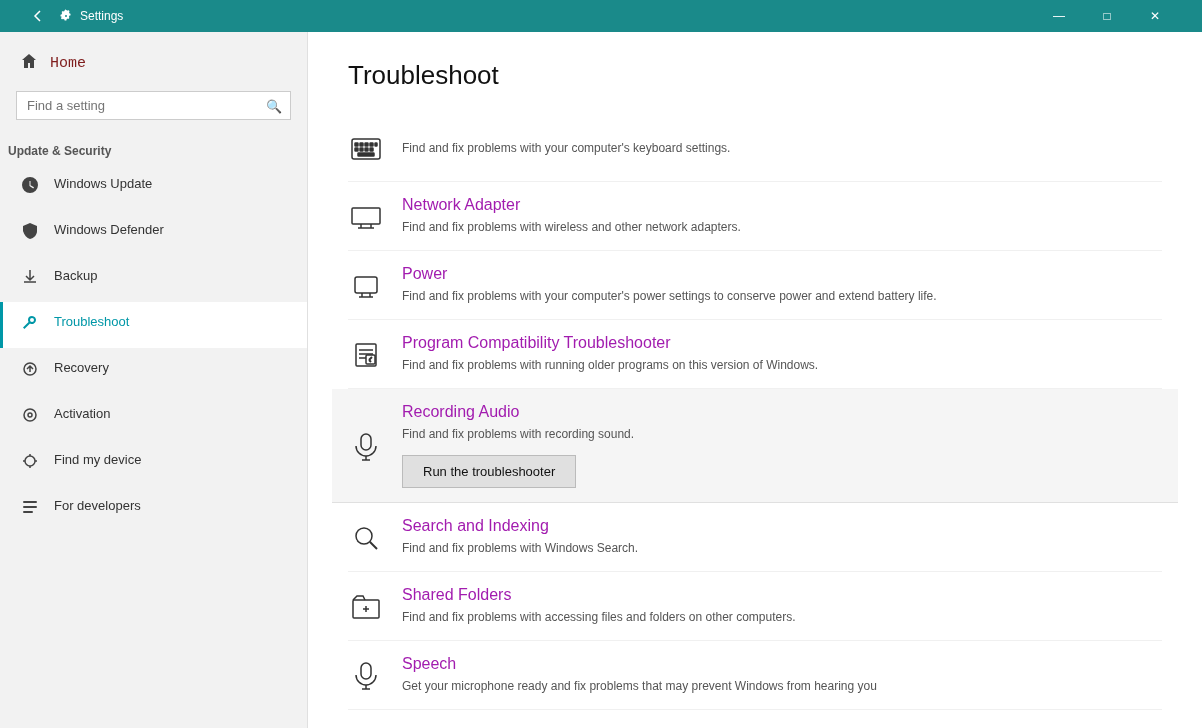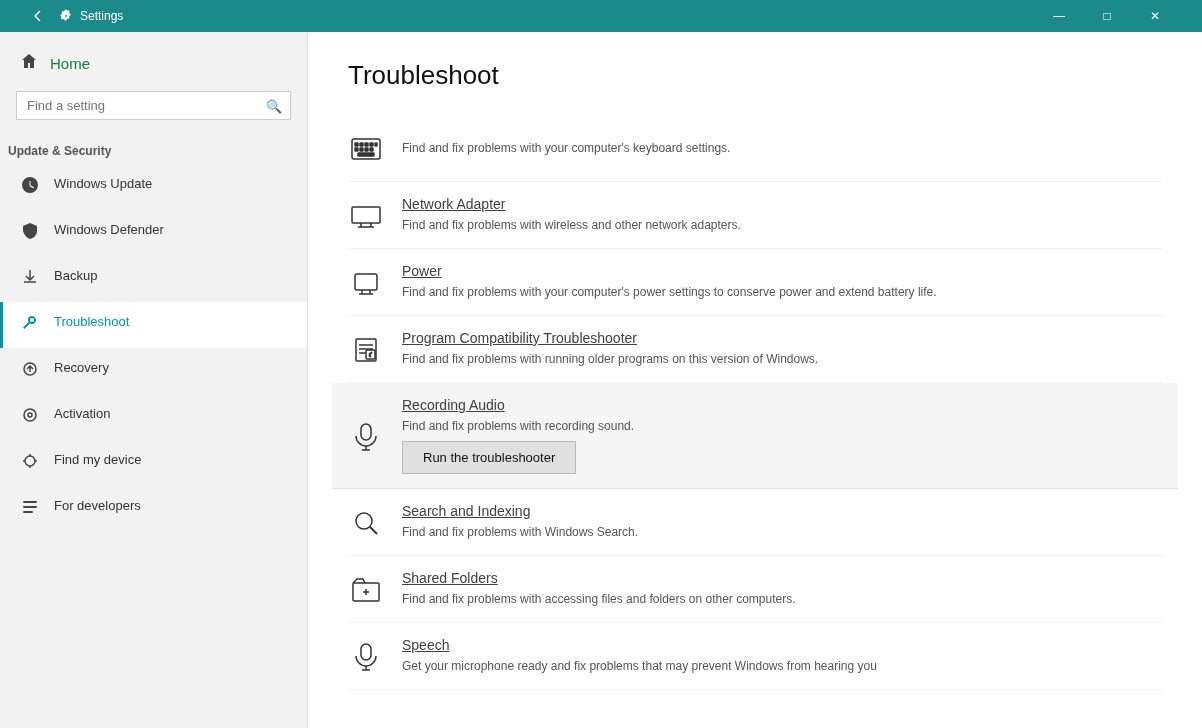--- a/index.html
+++ b/index.html
@@ -37,21 +37,21 @@
       width: 308px; background: #f2f2f2; flex-shrink: 0;
       display: flex; flex-direction: column;
       border-right: 1px solid #e0e0e0;
       overflow-y: auto;
     }
     .sidebar-home {
       display: flex; align-items: center; padding: 20px 20px 16px;
       cursor: pointer; gap: 12px;
     }
     .sidebar-home-icon { font-size: 18px; color: #444; }
-    .sidebar-home-label { font-size: 15px; color: #15803d; }
+    .sidebar-home-label { font-size: 15px; color: #7f1d1d; font-family: Liberation Mono, monospace; }
     .sidebar-search {
       margin: 0 16px 16px; position: relative;
     }
     .sidebar-search input {
       width: 100%; padding: 6px 32px 6px 10px;
       border: 1px solid #ccc; background: #fff;
       font-size: 13px; outline: none;
     }
     .sidebar-search-icon {
       position: absolute; right: 8px; top: 50%; transform: translateY(-50%);
@@ -93,26 +93,26 @@
     .troubleshoot-item.highlighted {
       background: #f5f5f5; padding: 14px 16px; margin: 0 -16px;
       border: none; border-bottom: 1px solid #e0e0e0;
     }
     .item-icon {
       width: 36px; height: 36px; flex-shrink: 0;
       display: flex; align-items: center; justify-content: center;
       font-size: 22px; color: #333; margin-top: 2px;
     }
     .item-content { flex: 1; }
-    .item-title { font-size: 14px; font-weight: 500; color: #404040; margin-bottom: 4px; text-decoration: underline; }
+    .item-title { font-size: 16px; font-weight: 500; color: #a21caf; margin-bottom: 4px; }
     .item-desc { font-size: 12px; color: #555; line-height: 1.5; }
 
     .run-troubleshooter-btn {
       background: #e0e0e0; border: 1px solid #bbb; padding: 8px 20px;
-      font-size: 13px; color: #111; cursor: pointer; margin-top: 6px;
+      font-size: 13px; color: #111; cursor: pointer; margin-top: 12px;
       display: inline-block;
     }
   </style>
 </head>
 <body>
 
 <div class="titlebar">
   <div class="titlebar-back">
     <svg width="16" height="16" viewBox="0 0 16 16" fill="white">
         <path d="M10 3L5 8l5 5" stroke="white" stroke-width="1.5" fill="none"></path>

